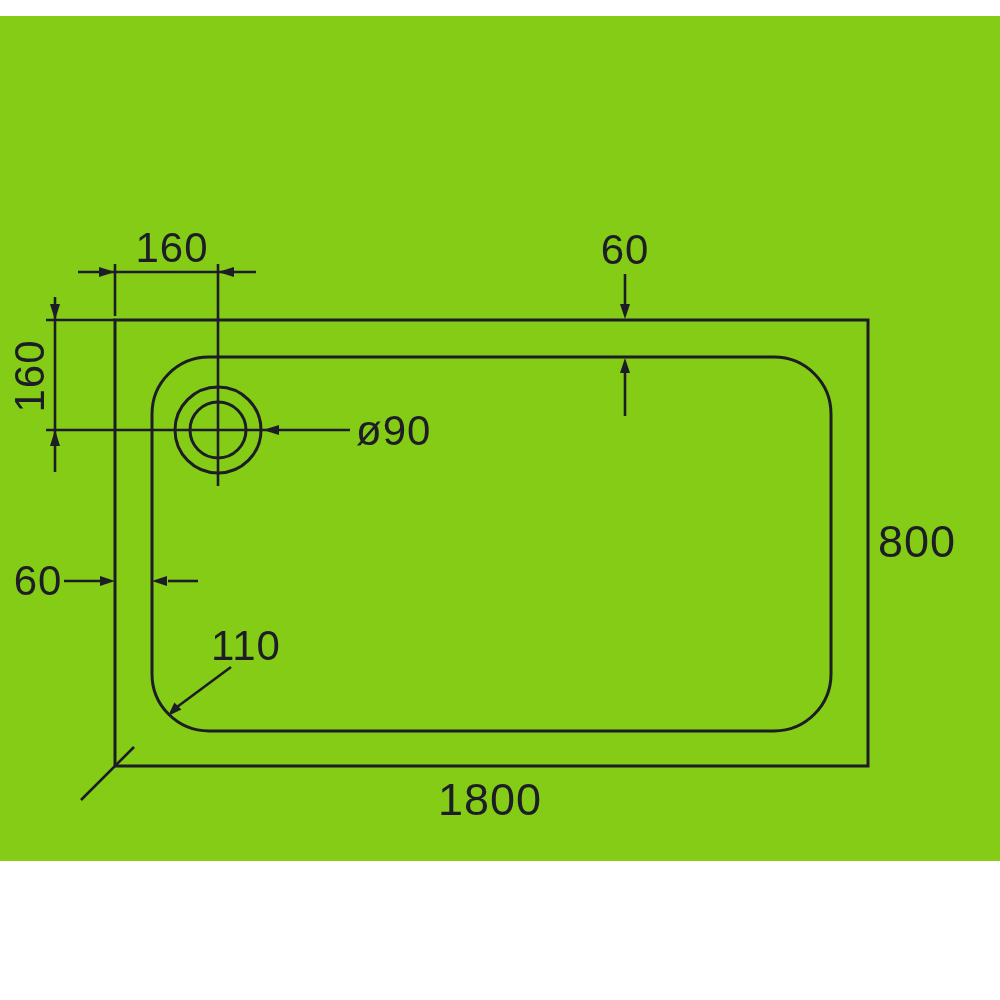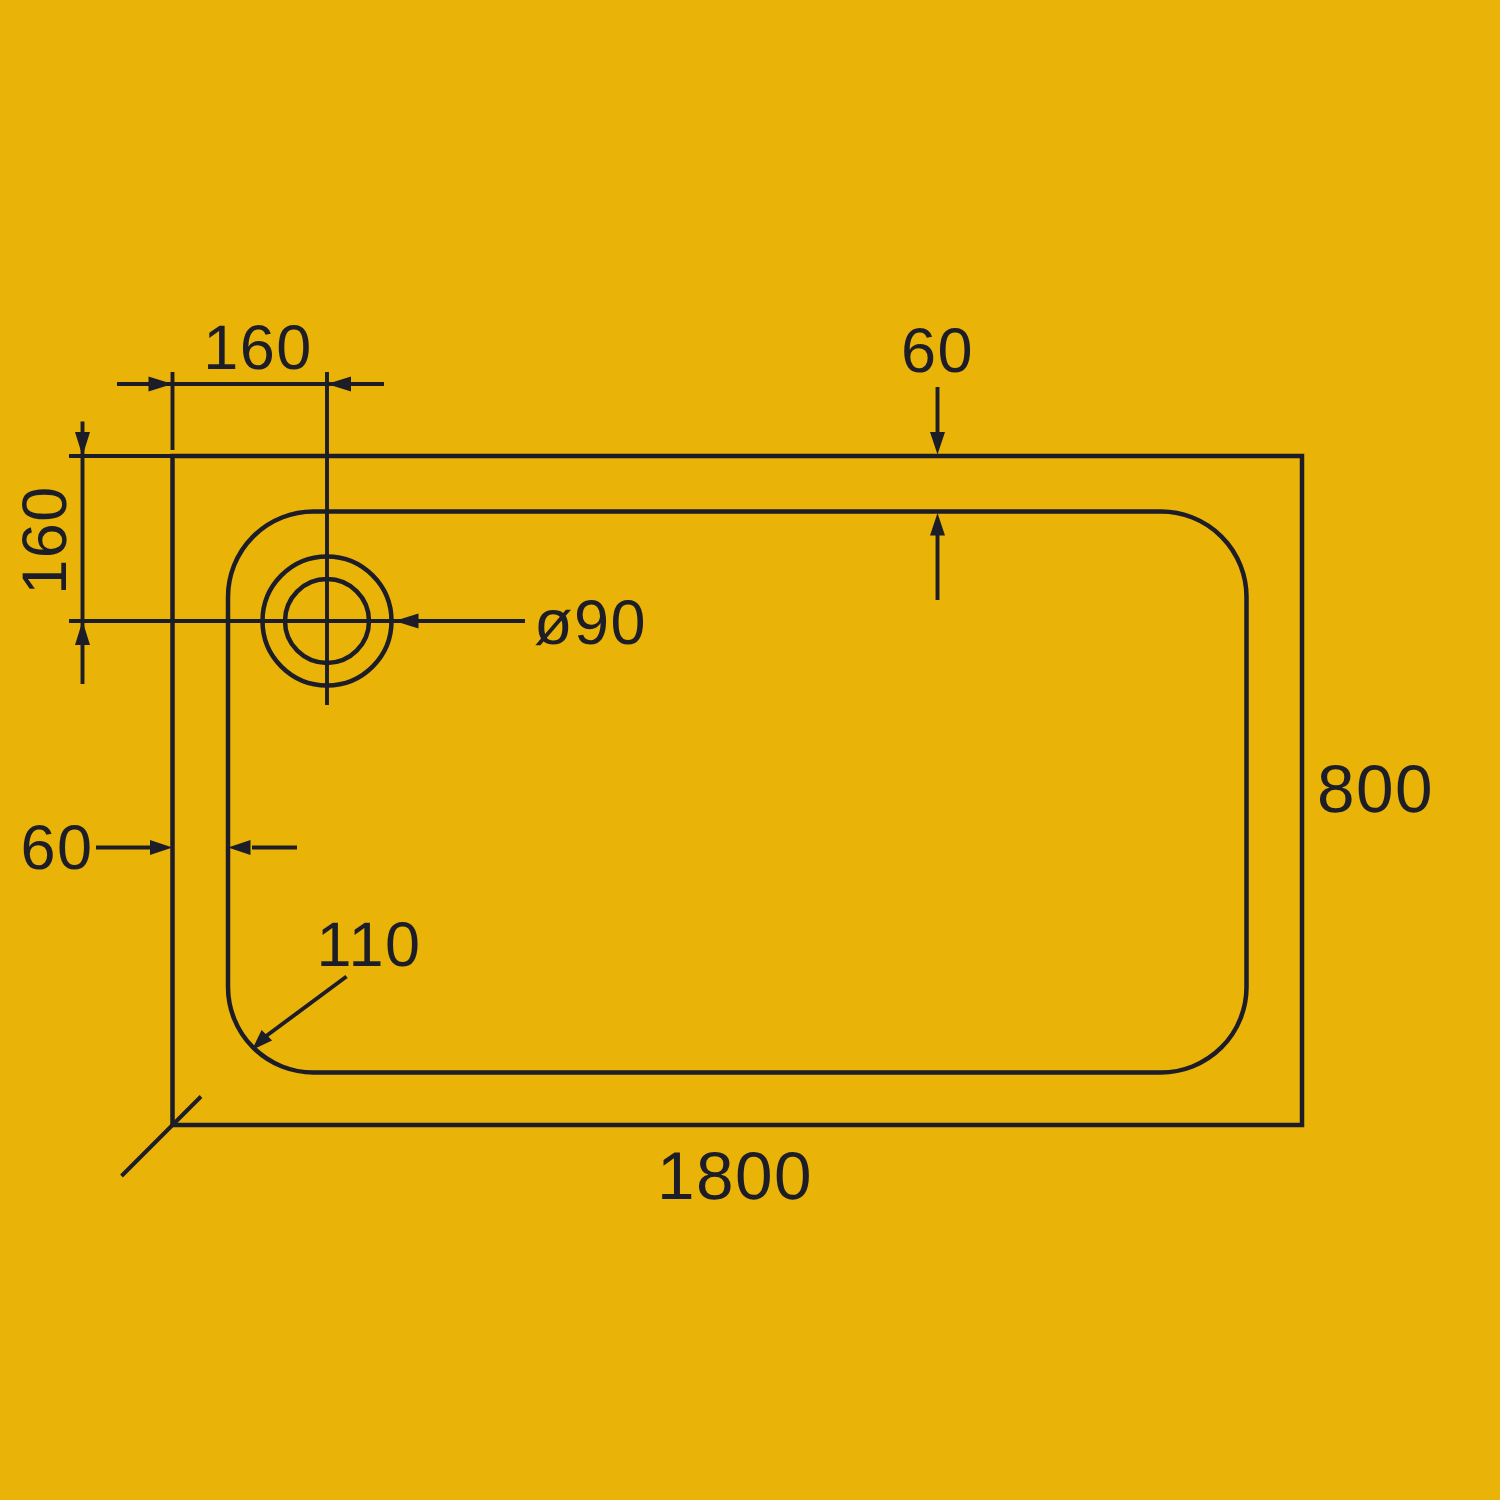--- a/index.html
+++ b/index.html
@@ -4,23 +4,24 @@
 <style>
   html, body {
     margin: 0;
     padding: 0;
     background: #ffffff;
     font-family: "Liberation Sans", sans-serif;
   }
   .canvas {
     position: relative;
     width: 1000px;
-    height: 1000px;
-    background: #eab308;
+    height: 845px;
+    background: #84cc16;
     overflow: hidden;
+    margin-top: 16px;
   }
   svg { display: block; }
   .ink-stroke {
     stroke: #1c1d27;
     fill: none;
   }
   .shape-line   { stroke-width: 3; }
   .dim-line     { stroke-width: 2.6; }
   .ink-fill { fill: #1c1d27; stroke: none; }
   .dim-text {

